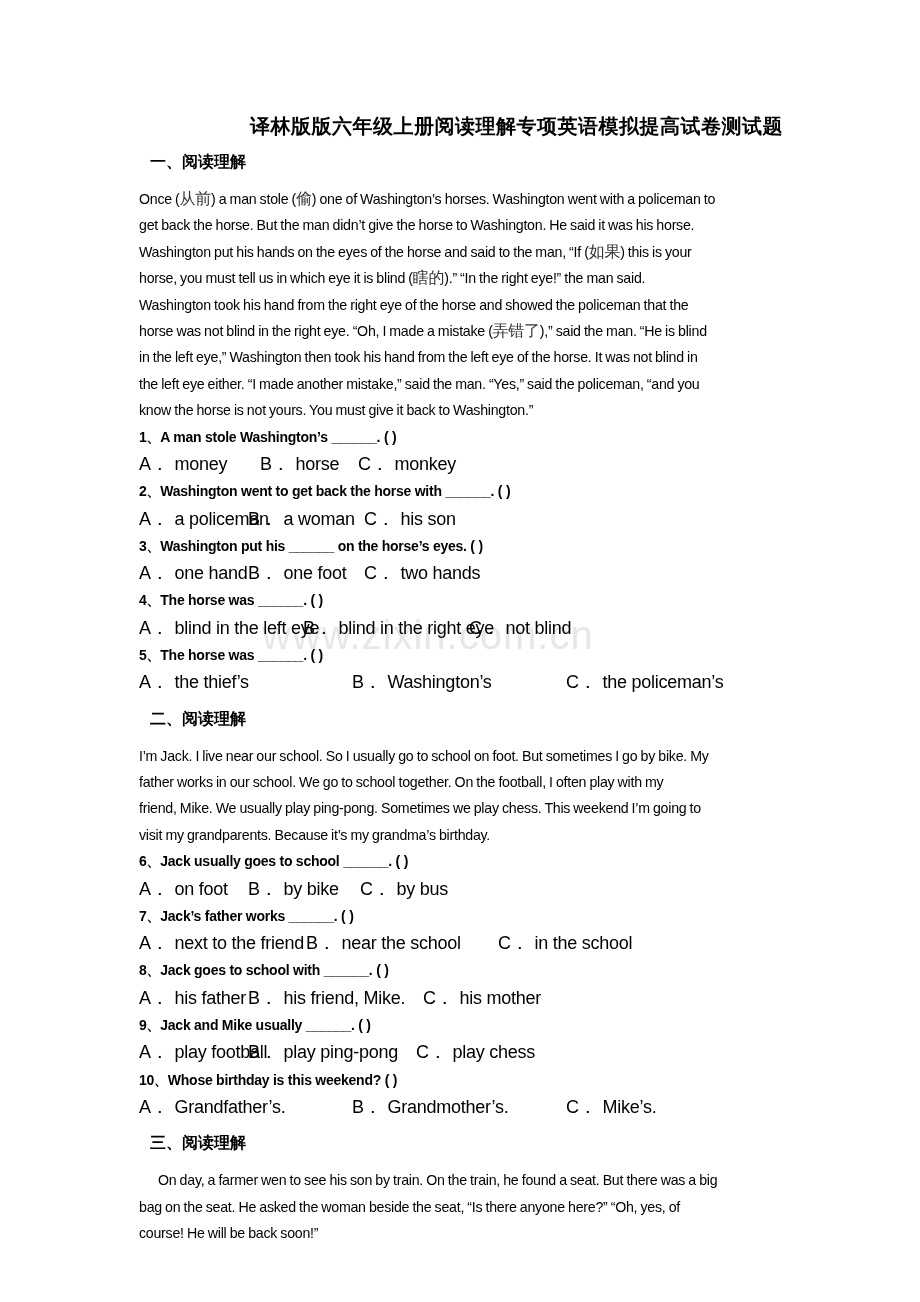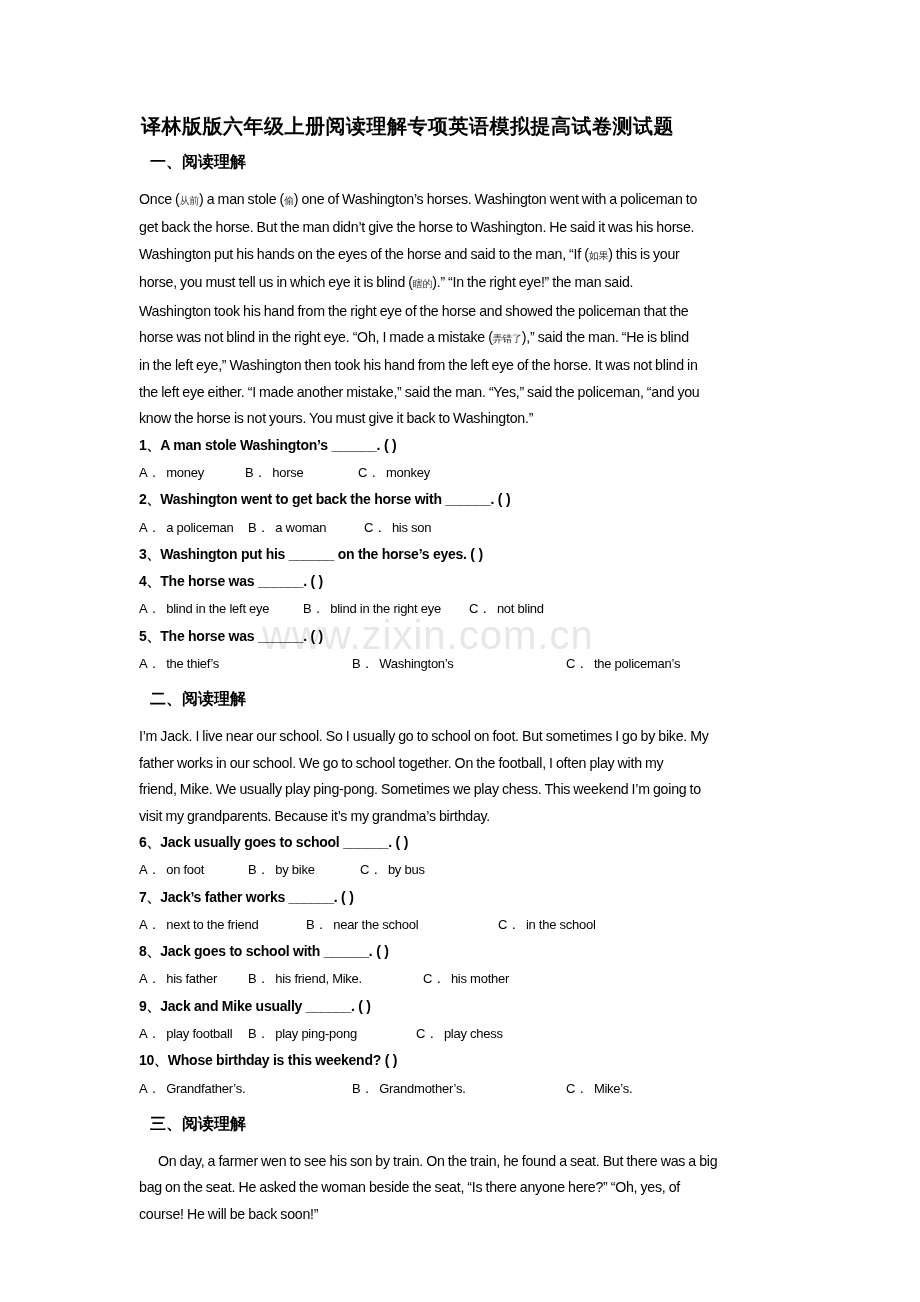--- a/index.html
+++ b/index.html
@@ -15,21 +15,21 @@
       font-family: "Liberation Sans", "DejaVu Sans", sans-serif;
       color: #000000;
     }
     .page {
       position: absolute;
       left: 139px;
       top: 112px;
       width: 642px;
     }
     .doc-title {
-      text-align: left;
+      text-align: right;
       font-family: "DejaVu Sans", sans-serif;
       font-weight: bold;
       font-size: 20px;
       line-height: 28px;
       margin: 0;
       letter-spacing: 0.5px;
       position: relative;
       left: 2px;
     }
     .section-heading {
@@ -43,35 +43,35 @@
     .para {
       font-size: 14.2px;
       line-height: 26.4px;
       margin: 0;
       letter-spacing: -0.25px;
       word-spacing: -0.5px;
     }
     .para.indent { text-indent: 19px; }
     .cn {
       font-family: "DejaVu Serif", serif;
-      font-size: 10px;
+      font-size: 16px;
       color: #333333;
     }
     .question {
       font-size: 14px;
       line-height: 27.3px;
       height: 27.3px;
       margin: 0;
       letter-spacing: -0.25px;
       white-space: nowrap;
       font-weight: bold;
     }
     .options {
       position: relative;
-      font-size: 13px;
+      font-size: 18px;
       line-height: 27.3px;
       height: 27.3px;
       margin: 0;
       letter-spacing: -0.25px;
       white-space: nowrap;
     }
     .opt {
       position: absolute;
       top: 0;
     }
@@ -107,30 +107,35 @@
         <p class="para">Washington took his hand from the right eye of the horse and showed the policeman that the</p>
         <p class="para">horse was not blind in the right eye. “Oh, I made a mistake (<span class="cn">弄错了</span>),” said the man. “He is blind</p>
         <p class="para">in the left eye,” Washington then took his hand from the left eye of the horse. It was not blind in</p>
         <p class="para">the left eye either. “I made another mistake,” said the man. “Yes,” said the policeman, “and you</p>
         <p class="para">know the horse is not yours. You must give it back to Washington.”</p>
       </div>
     <div class="questions">
         <p class="question">1、A man stole Washington’s ______. (    )</p>
         <div class="options">
           <span class="opt" style="left: 0px;"><span class="opt-letter">A．</span><span>money</span></span>
-          <span class="opt" style="left: 106px;"><span class="opt-letter">B．</span><span>horse</span></span>
+          <span class="opt" style="left: 121px;"><span class="opt-letter">B．</span><span>horse</span></span>
           <span class="opt" style="left: 219px;"><span class="opt-letter">C．</span><span>monkey</span></span>
         </div>
         <p class="question">2、Washington went to get back the horse with ______. (    )</p>
         <div class="options">
           <span class="opt" style="left: 0px;"><span class="opt-letter">A．</span><span>a policeman</span></span>
           <span class="opt" style="left: 109px;"><span class="opt-letter">B．</span><span>a woman</span></span>
           <span class="opt" style="left: 225px;"><span class="opt-letter">C．</span><span>his son</span></span>
         </div>
         <p class="question">3、Washington put his ______ on the horse’s eyes. (    )</p>
+        <div class="options">
+          <span class="opt" style="left: 0px;"><span class="opt-letter">A．</span><span>one hand</span></span>
+          <span class="opt" style="left: 109px;"><span class="opt-letter">B．</span><span>one foot</span></span>
+          <span class="opt" style="left: 225px;"><span class="opt-letter">C．</span><span>two hands</span></span>
+        </div>
         <p class="question">4、The horse was ______. (    )</p>
         <div class="options">
           <span class="opt" style="left: 0px;"><span class="opt-letter">A．</span><span>blind in the left eye</span></span>
           <span class="opt" style="left: 164px;"><span class="opt-letter">B．</span><span>blind in the right eye</span></span>
           <span class="opt" style="left: 330px;"><span class="opt-letter">C．</span><span>not blind</span></span>
         </div>
         <p class="question">5、The horse was ______. (    )</p>
         <div class="options">
           <span class="opt" style="left: 0px;"><span class="opt-letter">A．</span><span>the thief’s</span></span>
           <span class="opt" style="left: 213px;"><span class="opt-letter">B．</span><span>Washington’s</span></span>

